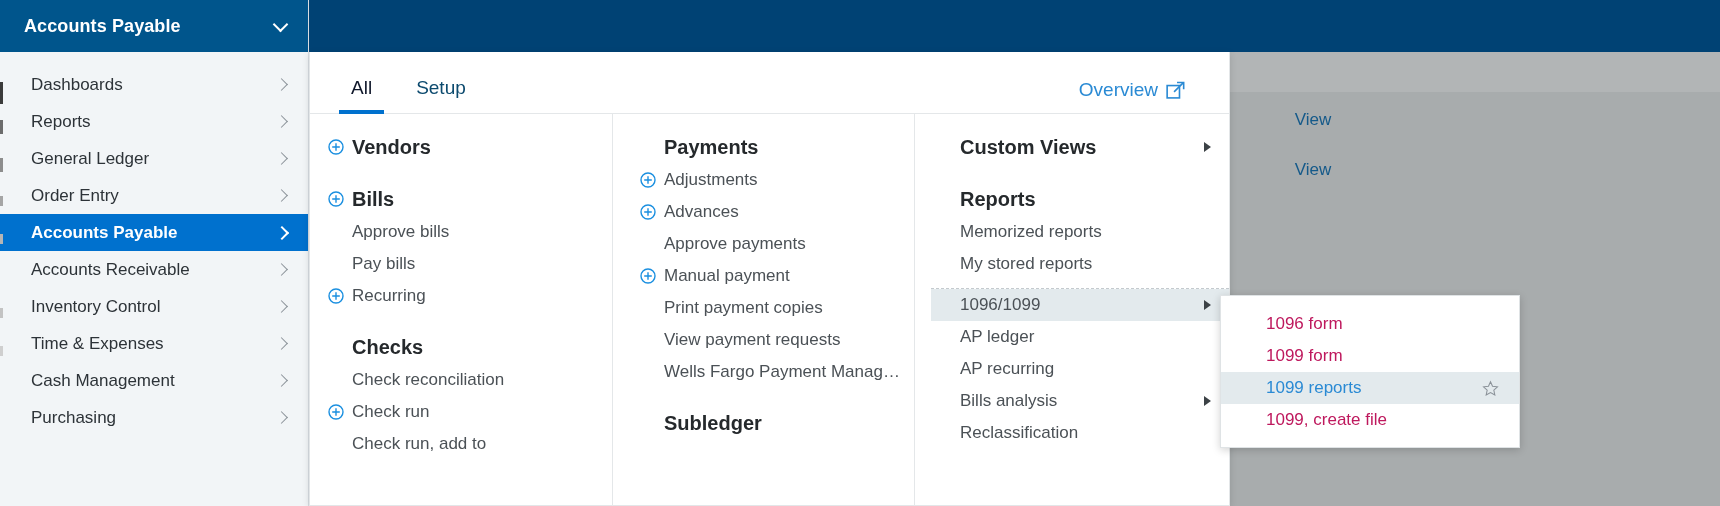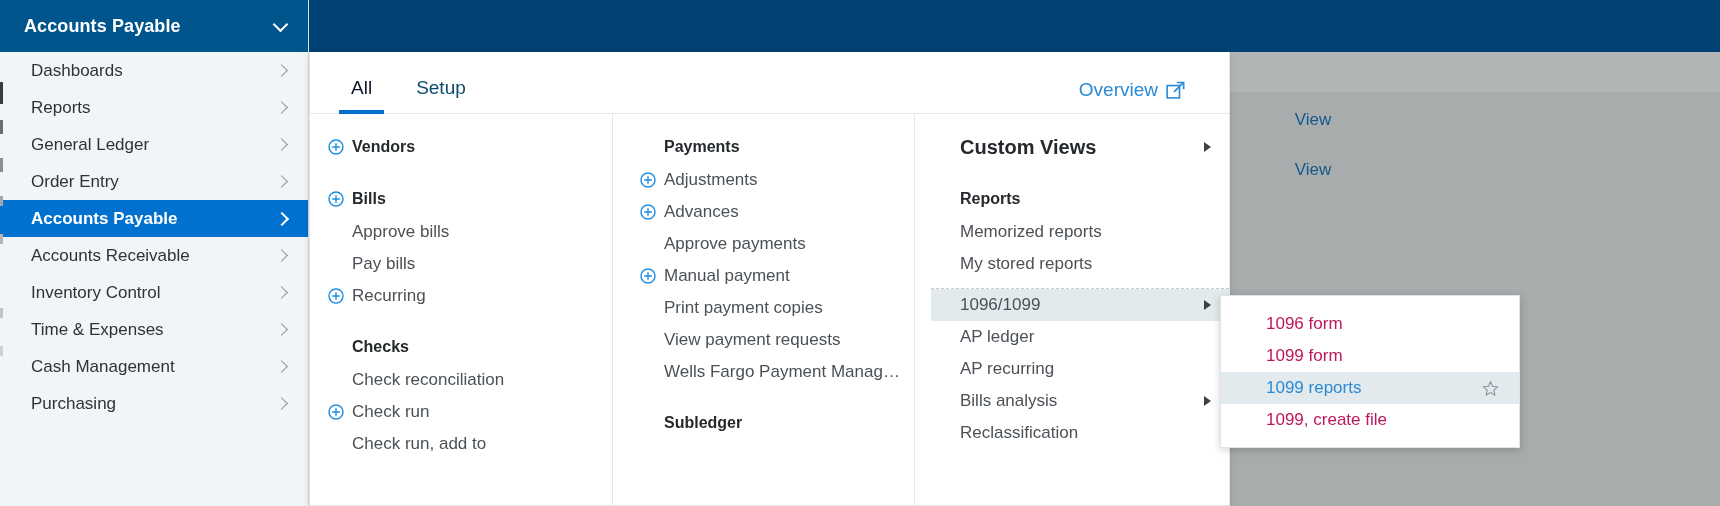--- a/index.html
+++ b/index.html
@@ -64,21 +64,21 @@
   .sidebar-header-title { font-size: 18px; font-weight: bold; letter-spacing: .1px; }
   .chev-down {
     width: 14px; height: 14px; position: relative;
   }
   .chev-down::before {
     content: ""; position: absolute; left: 1px; top: 0px;
     width: 9px; height: 9px;
     border-right: 2px solid #ffffff; border-bottom: 2px solid #ffffff;
     transform: rotate(45deg);
   }
-  .nav-list { padding-top: 0; }
+  .nav-list { padding-top: 14px; }
   .nav-item {
     height: 37px; display: flex; align-items: center; justify-content: space-between;
     padding: 0 20px 0 31px;
     color: #2d3338; font-size: 17px;
   }
   .nav-item.active {
     background: #0071ce; color: #ffffff; font-weight: bold;
   }
   .chev-right {
     width: 12px; height: 12px; position: relative; flex: 0 0 12px;
@@ -129,21 +129,21 @@
 
   .mega-cols { display: flex; height: 392px; }
   .col {
     position: relative; padding-top: 16px;
   }
   .col1 { width: 302px; padding-left: 18px; }
   .col2 { width: 302px; padding-left: 27px; border-left: 1px solid #e4e7e9; }
   .col3 { width: 315px; padding-left: 29px; border-left: 1px solid #e4e7e9; }
 
   .grp-head {
-    font-size: 16px; font-weight: bold; color: #25292c;
+    font-size: 20px; font-weight: bold; color: #25292c;
     display: flex; align-items: center; height: 34px;
     margin-left: 0;
   }
   .grp-head.indent { padding-left: 24px; }
   .grp-head.with-icon { padding-left: 0; }
   .grp-gap { height: 18px; }
 
   .m-item {
     display: flex; align-items: center; height: 32px;
     font-size: 17px; color: #4b5156;

